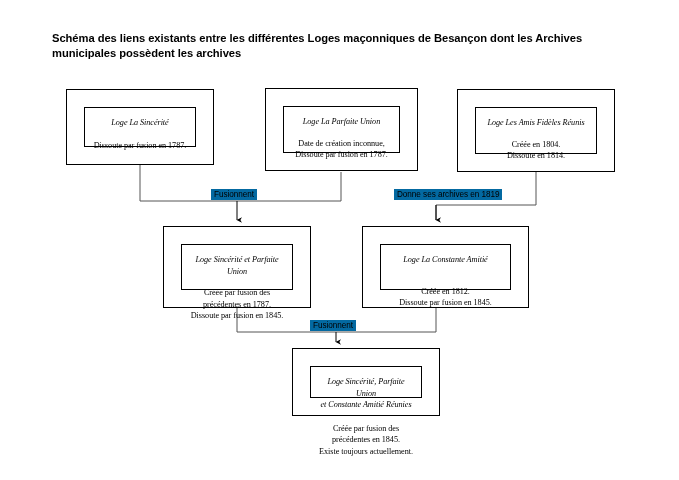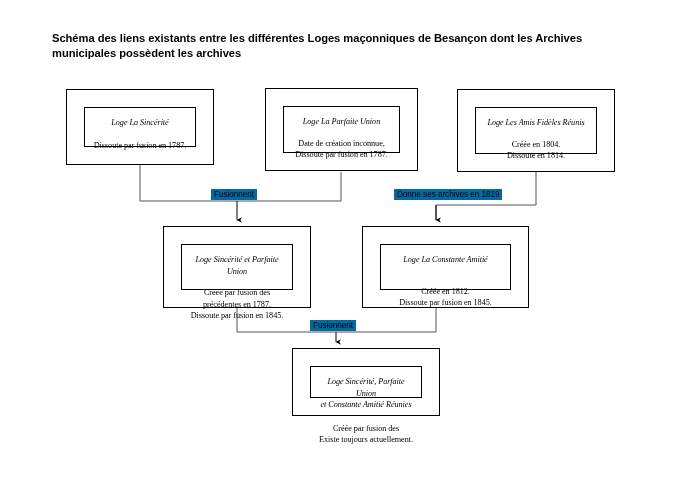--- a/index.html
+++ b/index.html
@@ -217,18 +217,19 @@
   </div>
 
   <div class="node" id="node-reunies">
     <div class="node-inner">
       <div class="node-title">
         <span>Loge Sincérité, Parfaite Union</span><br>
         <span>et Constante Amitié Réunies</span>
       </div>
       <div class="node-body">
         <span class="body-line">Créée par fusion des</span>
+        <span class="body-line">précédentes en 1845.</span>
         <span class="body-line">Existe toujours actuellement.</span>
       </div>
     </div>
   </div>
 
 </div>
 
 </body></html>

